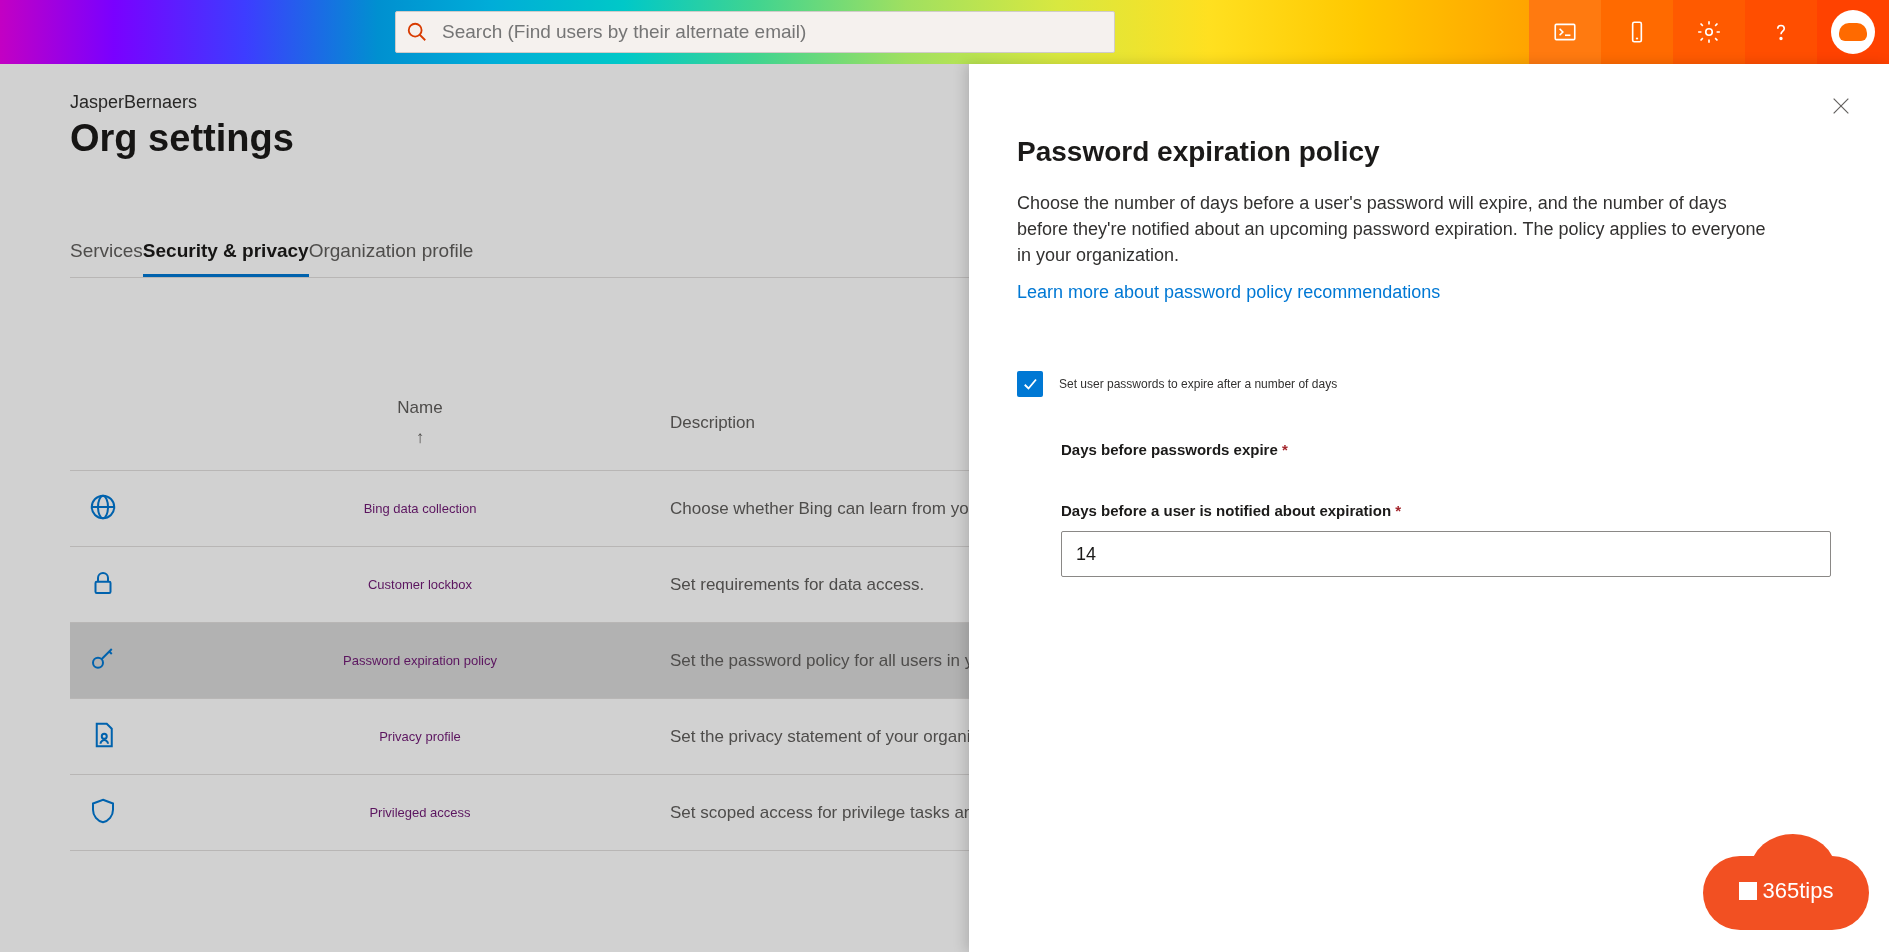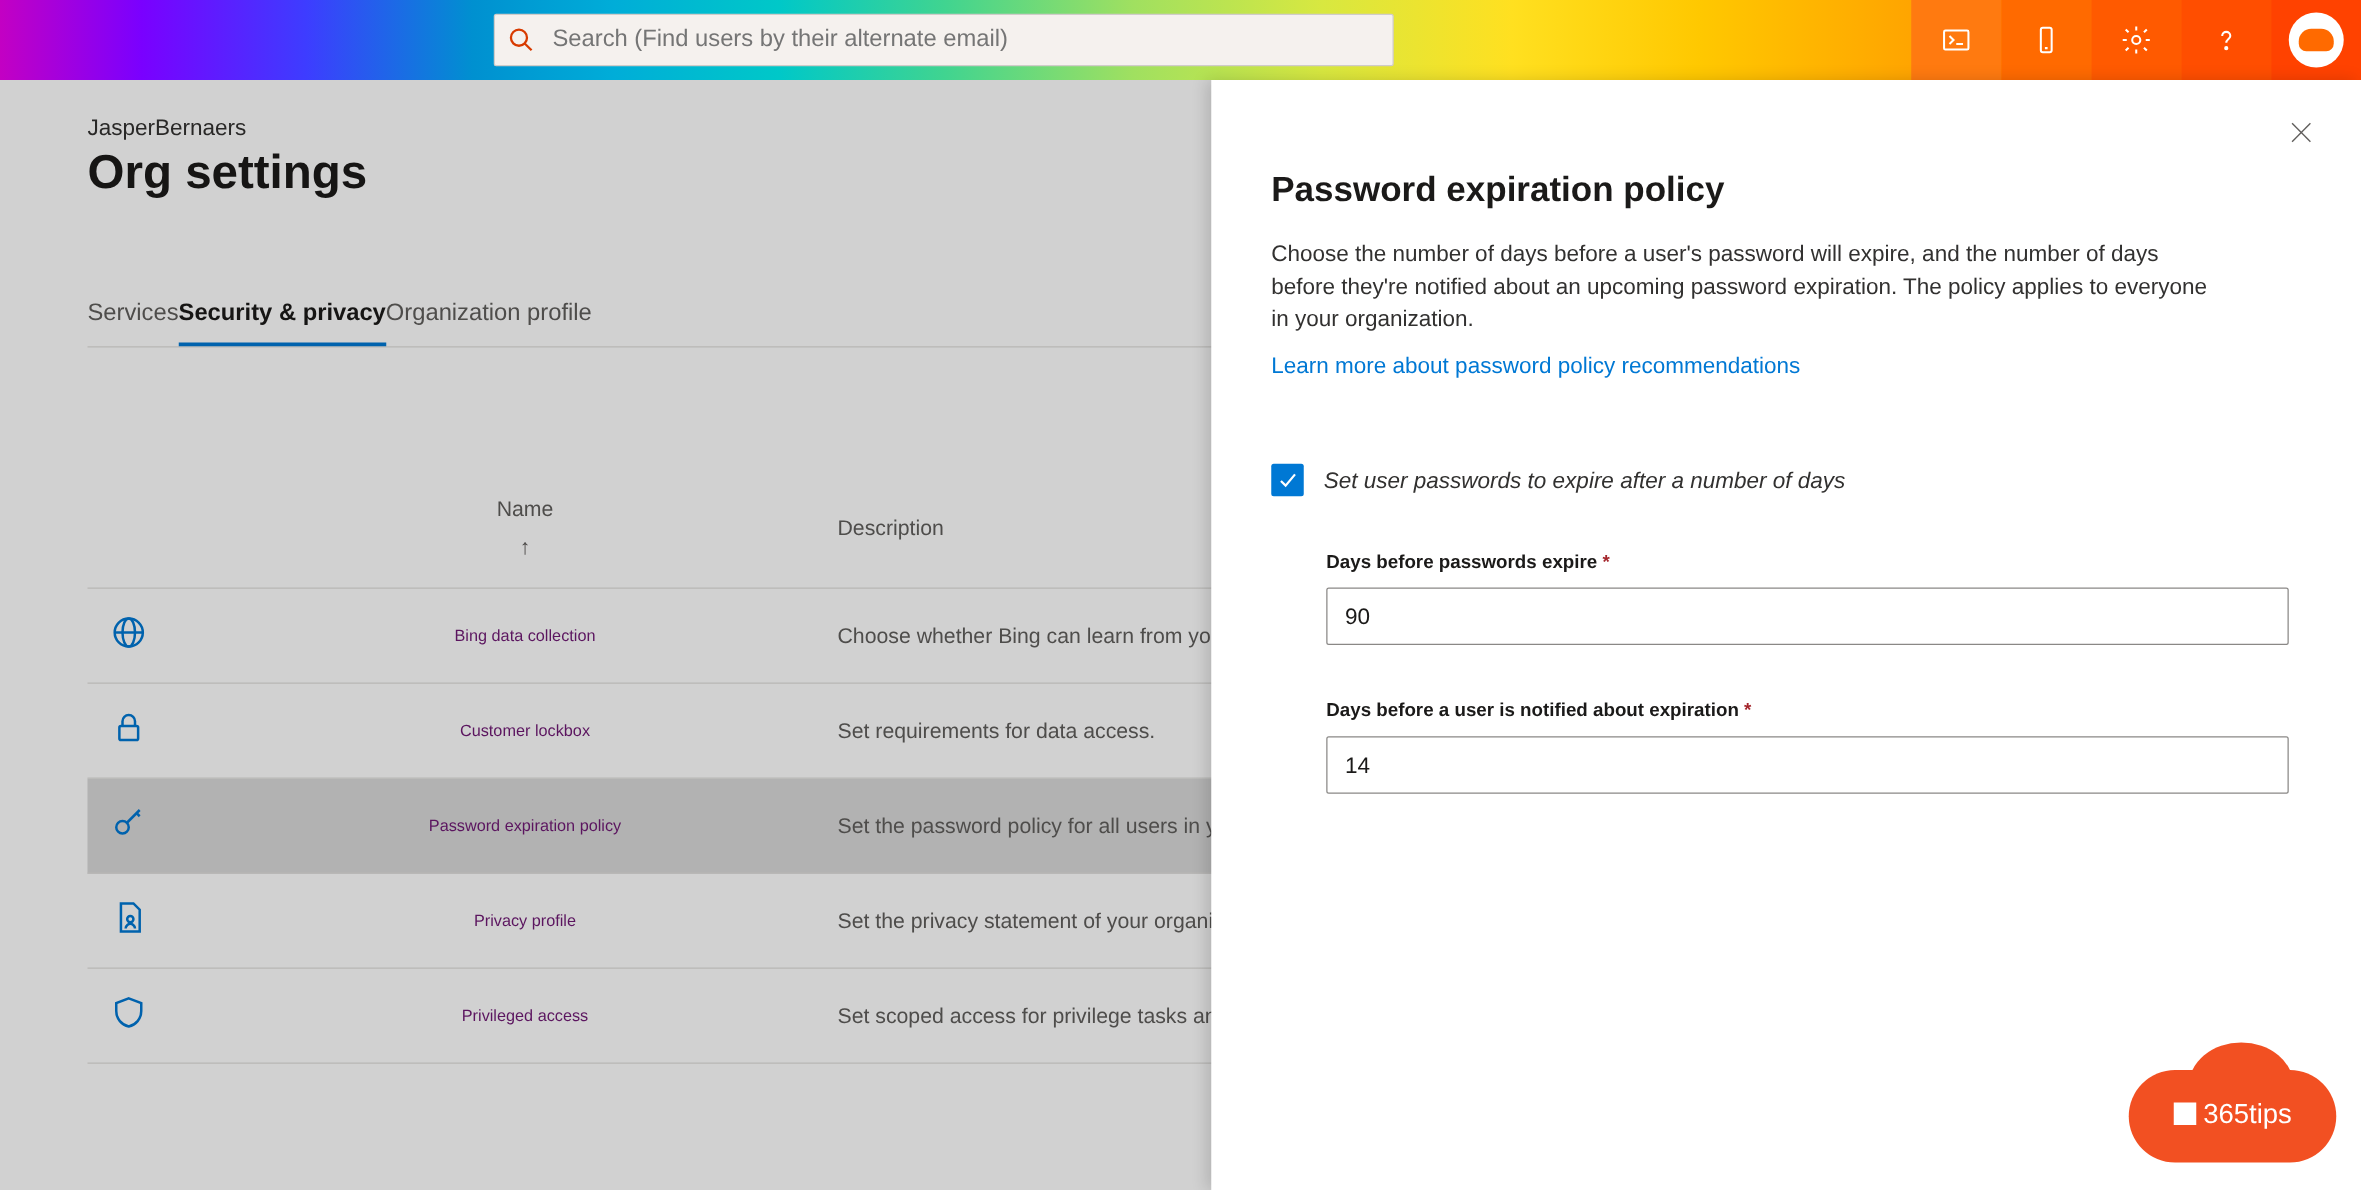--- a/index.html
+++ b/index.html
@@ -135,21 +135,21 @@
   .panel-desc { font-size: 18px; color:#323130; line-height: 1.45; margin-bottom: 14px; max-width: 760px; }
   .panel-link { font-size: 18px; color:#0078d4; cursor:pointer; display:inline-block; margin-bottom: 68px; }
 
   .checkbox-row { display:flex; align-items:center; gap: 16px; margin-bottom: 44px; }
   .checkbox {
     width: 26px; height: 26px; border-radius:2px;
     background:#0078d4; display:flex; align-items:center; justify-content:center;
     cursor:pointer;
   }
   .checkbox svg { width:18px; height:18px; stroke:#fff; stroke-width:2.4; fill:none; }
-  .checkbox-label { font-size:18px; color:#323130;font-style:italic; }
+  .checkbox-label { font-size:12px; color:#323130; }
 
   .field-block { margin-left: 44px; margin-bottom: 44px; max-width: 770px; }
   .field-label { font-size: 15px; font-weight:600; color:#1b1a19; margin-bottom: 12px; }
   .field-label .req { color:#a4262c; }
   .field-input {
     width: 100%; height: 46px;
     border: 1px solid #8a8886; border-radius:2px;
     padding: 0 14px; font-size: 18px; color:#1b1a19;
     outline:none;
   }
@@ -313,21 +313,20 @@
             <polyline points="5 13 10 18 20 6"></polyline>
           </svg>
       </div>
       <div class="checkbox-label">Set user passwords to expire after a number of days</div>
     </div>
 
     <div class="field-block">
       <div class="field-label">
         <span>Days before passwords expire</span> <span class="req">*</span>
       </div>
-      <input class="field-input" type="text" value="90" style="">
     </div>
 
     <div class="field-block">
       <div class="field-label">
         <span>Days before a user is notified about expiration</span> <span class="req">*</span>
       </div>
       <input class="field-input" type="text" value="14" style="">
     </div>
 
     <div class="logo-365">

